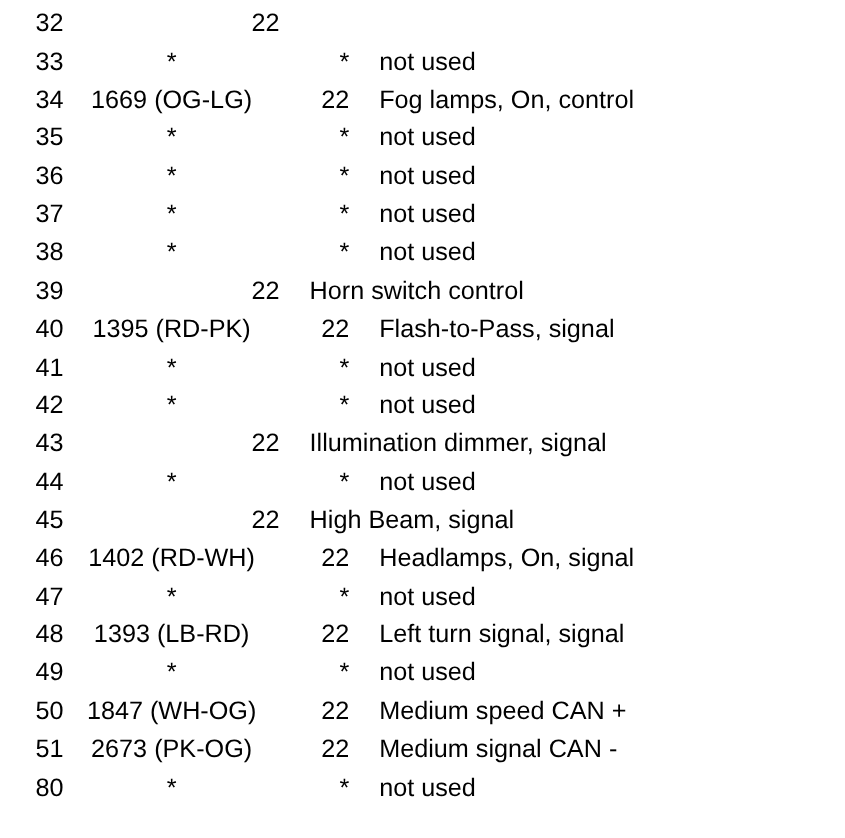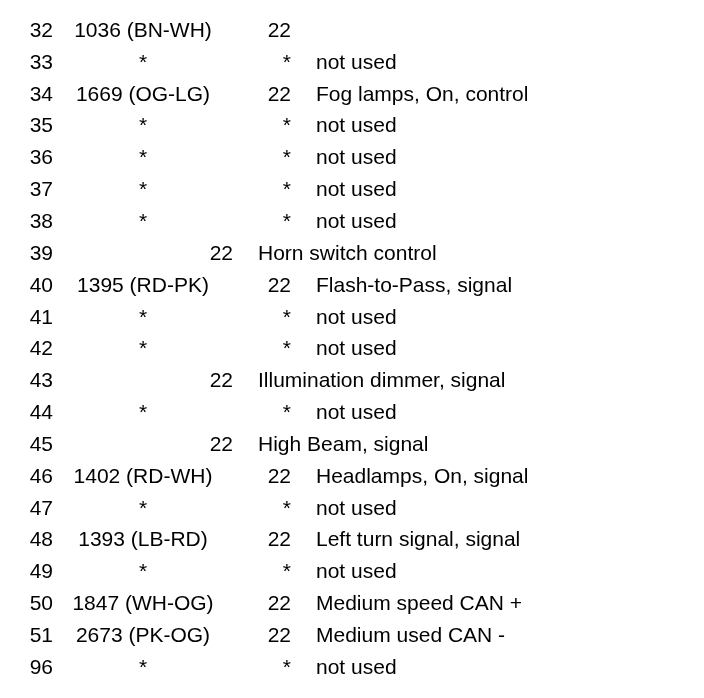--- a/index.html
+++ b/index.html
@@ -10,21 +10,21 @@
   #page {
     position: relative;
     width: 704px;
     height: 698px;
     background: #ffffff;
     color: #000000;
     font-family: "Liberation Sans", sans-serif;
     font-size: 21px;
     font-weight: 400;
     box-sizing: border-box;
-    padding-top: 14px;
+    padding-top: 4px;
     overflow: hidden;
   }
   .pin-table {
     width: 100%;
   }
   .row {
     display: grid;
     grid-template-columns: 53px 180px 58px 1fr;
     height: 31.85px;
     align-items: center;
@@ -36,21 +36,20 @@
   .cell.gauge    { text-align: right; }
   .cell.function { text-align: left; padding-left: 25px; }
 </style>
 </head>
 <body>
 
 <div id="page" style="background: rgb(255, 255, 255); color: rgb(0, 0, 0);">
   <div class="pin-table">
       <div class="row">
         <div class="cell pin">32</div>
-        <div class="cell circuit">1036 (BN-WH)</div>
         <div class="cell gauge">22</div>
       </div>
       <div class="row">
         <div class="cell pin">33</div>
         <div class="cell circuit">*</div>
         <div class="cell gauge">*</div>
         <div class="cell function">not used</div>
       </div>
       <div class="row">
         <div class="cell pin">34</div>
@@ -148,22 +147,22 @@
       <div class="row">
         <div class="cell pin">50</div>
         <div class="cell circuit">1847 (WH-OG)</div>
         <div class="cell gauge">22</div>
         <div class="cell function">Medium speed CAN +</div>
       </div>
       <div class="row">
         <div class="cell pin">51</div>
         <div class="cell circuit">2673 (PK-OG)</div>
         <div class="cell gauge">22</div>
-        <div class="cell function">Medium used CAN -</div>
+        <div class="cell function">Medium signal CAN -</div>
       </div>
       <div class="row">
-        <div class="cell pin">96</div>
+        <div class="cell pin">80</div>
         <div class="cell circuit">*</div>
         <div class="cell gauge">*</div>
         <div class="cell function">not used</div>
       </div>
     </div>
 </div>
 
 </body></html>

